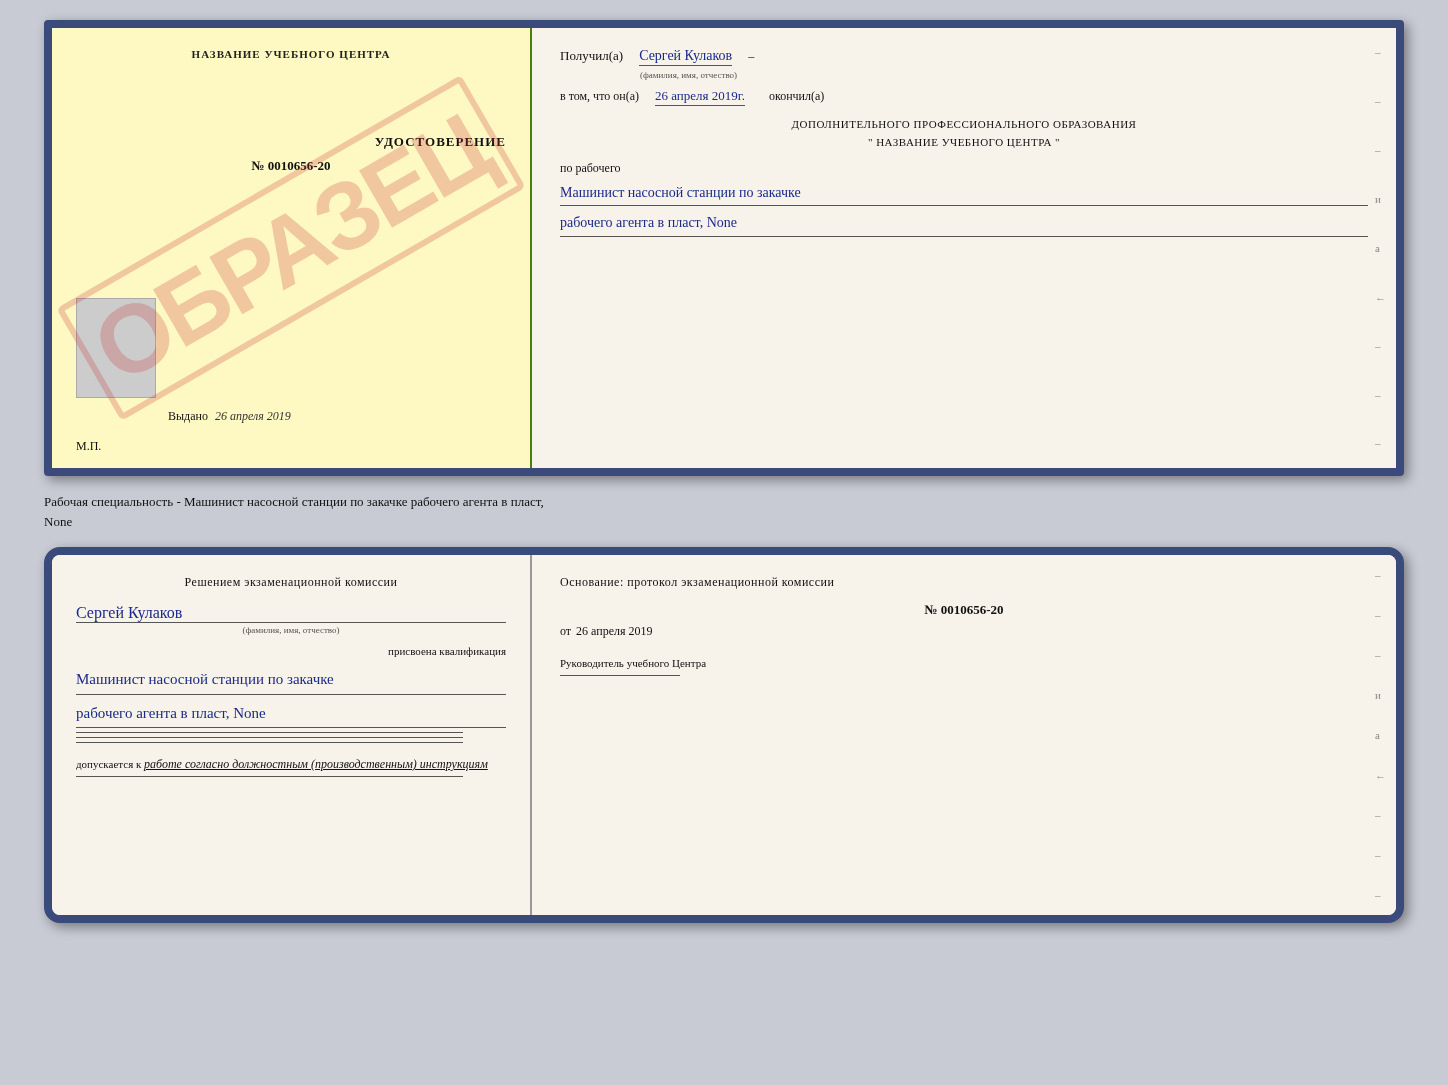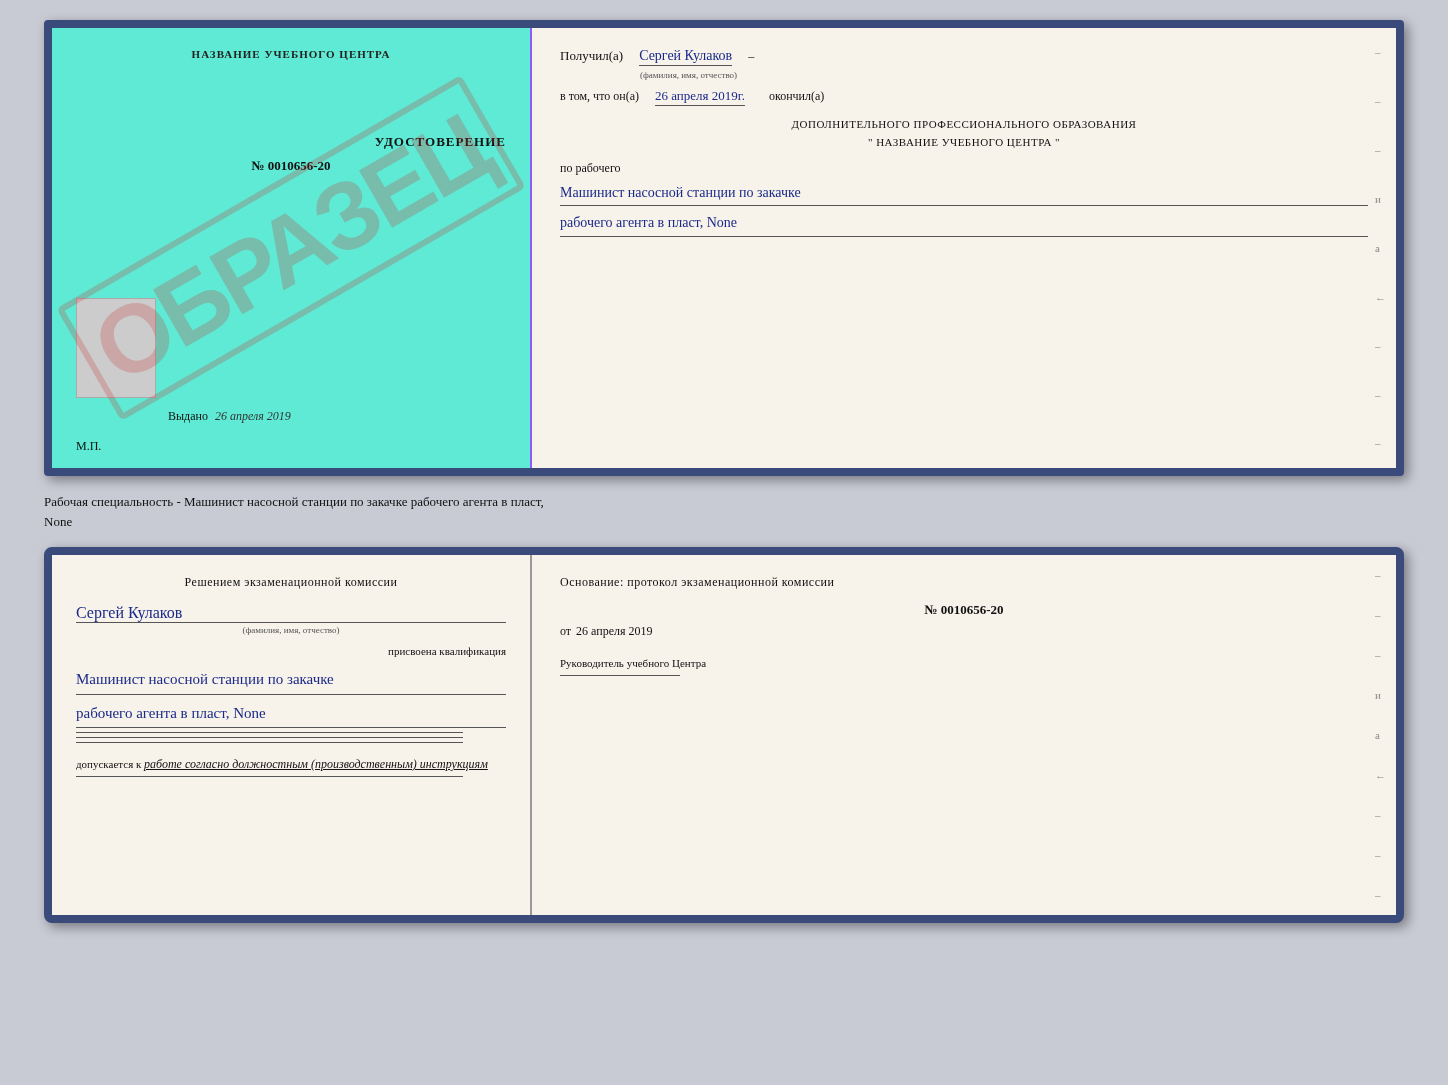--- a/index.html
+++ b/index.html
@@ -23,27 +23,27 @@
       border: 8px solid #3a4a7a;
       border-radius: 4px;
       box-shadow: 4px 4px 12px rgba(0,0,0,0.4);
       position: relative;
       overflow: hidden;
     }
 
     .cert-left {
       width: 480px;
       min-height: 440px;
-      border-right: 2px solid #8b5cf6;
+      border-right: 2px solid #4d7c0f;
       padding: 20px 24px;
       position: relative;
       display: flex;
       flex-direction: column;
       gap: 8px;
-      background: #5eead4;
+      background: #fef9c3;
     }
 
     .cert-right {
       flex: 1;
       padding: 20px 28px;
       background: #f7f2ea;
       position: relative;
     }
 
     
@@ -182,21 +182,21 @@
       padding: 4px 0;
       line-height: 1.5;
     }
 
     
     .cert-book-bottom {
       display: flex;
       width: 1360px;
       background: #f5f0e8;
       border: 8px solid #3a4a7a;
-      border-radius: 8px;
+      border-radius: 16px;
       box-shadow: 4px 4px 12px rgba(0,0,0,0.4);
       position: relative;
       overflow: hidden;
     }
 
     .cert-bottom-left {
       width: 480px;
       min-height: 360px;
       border-right: 2px solid #999;
       padding: 20px 24px;

